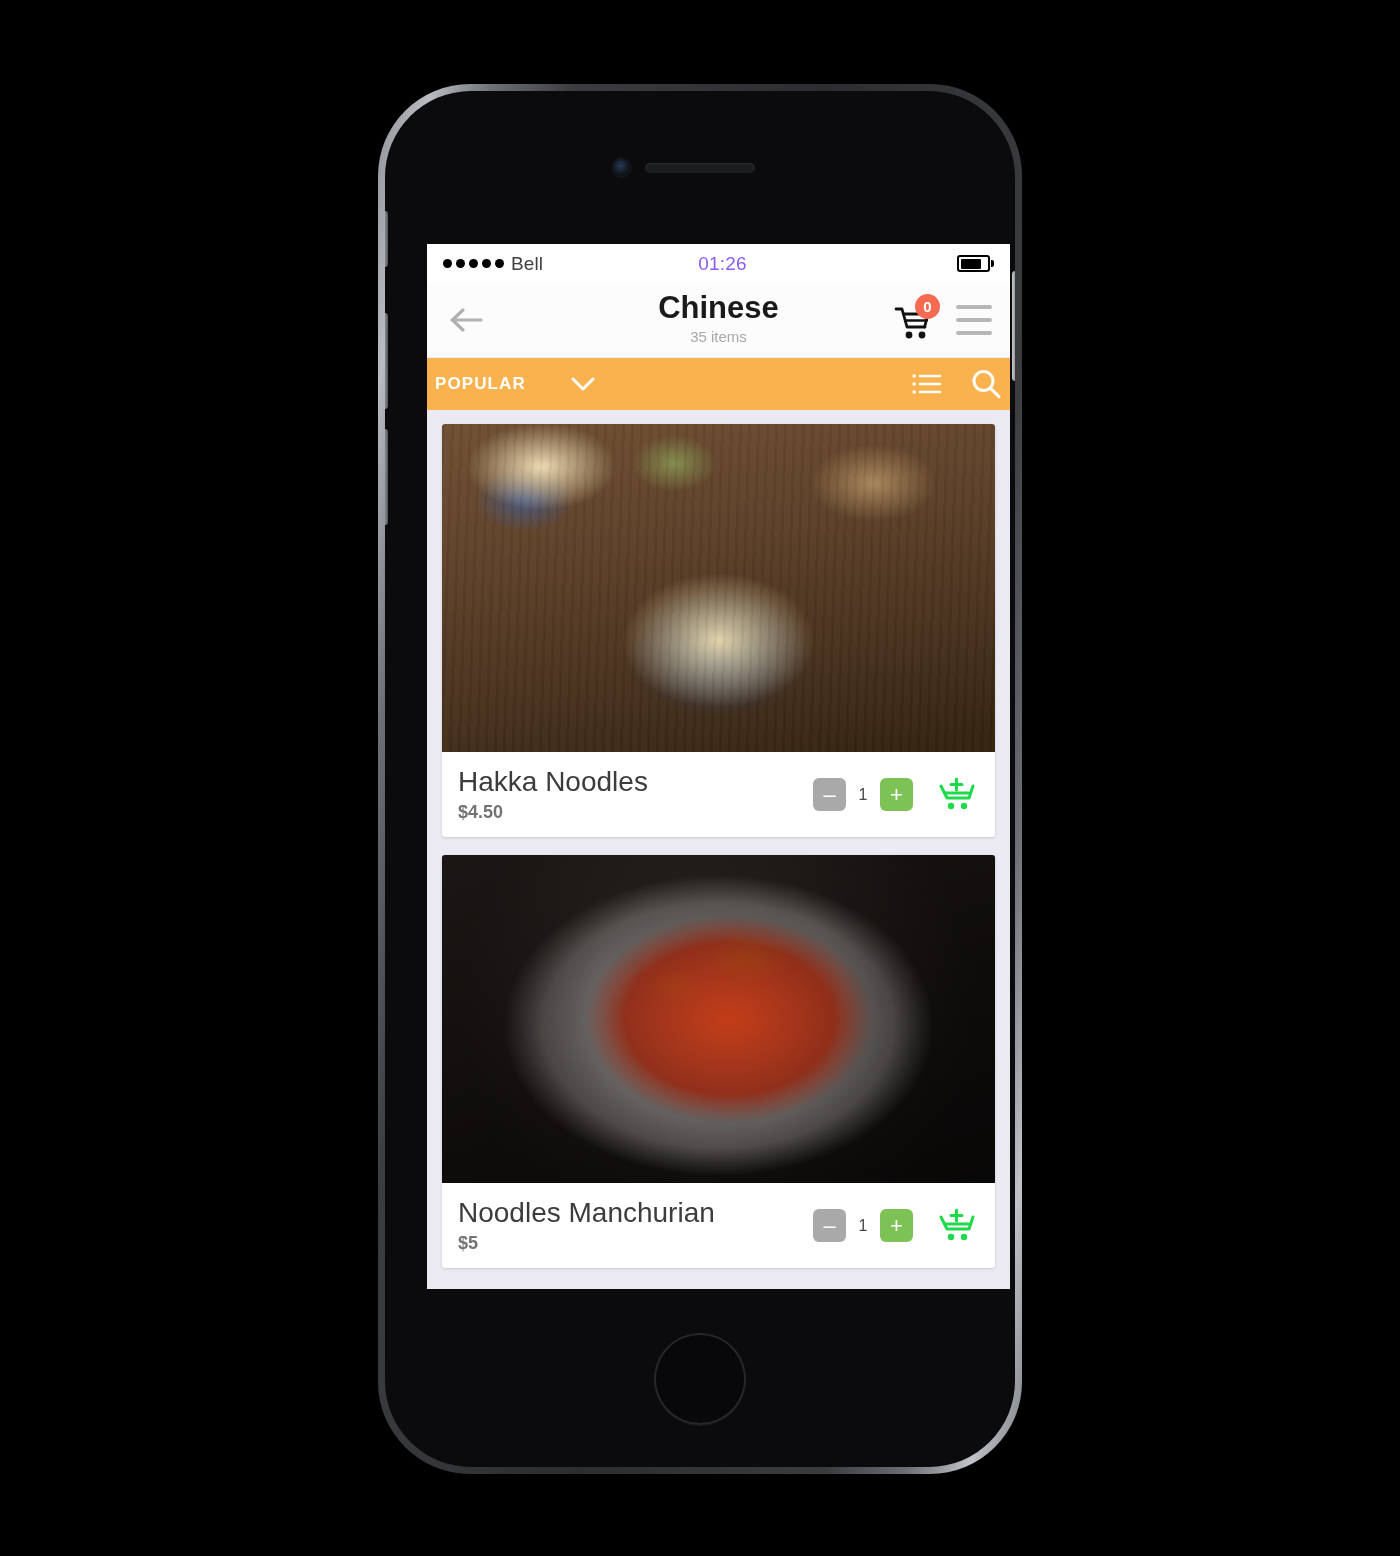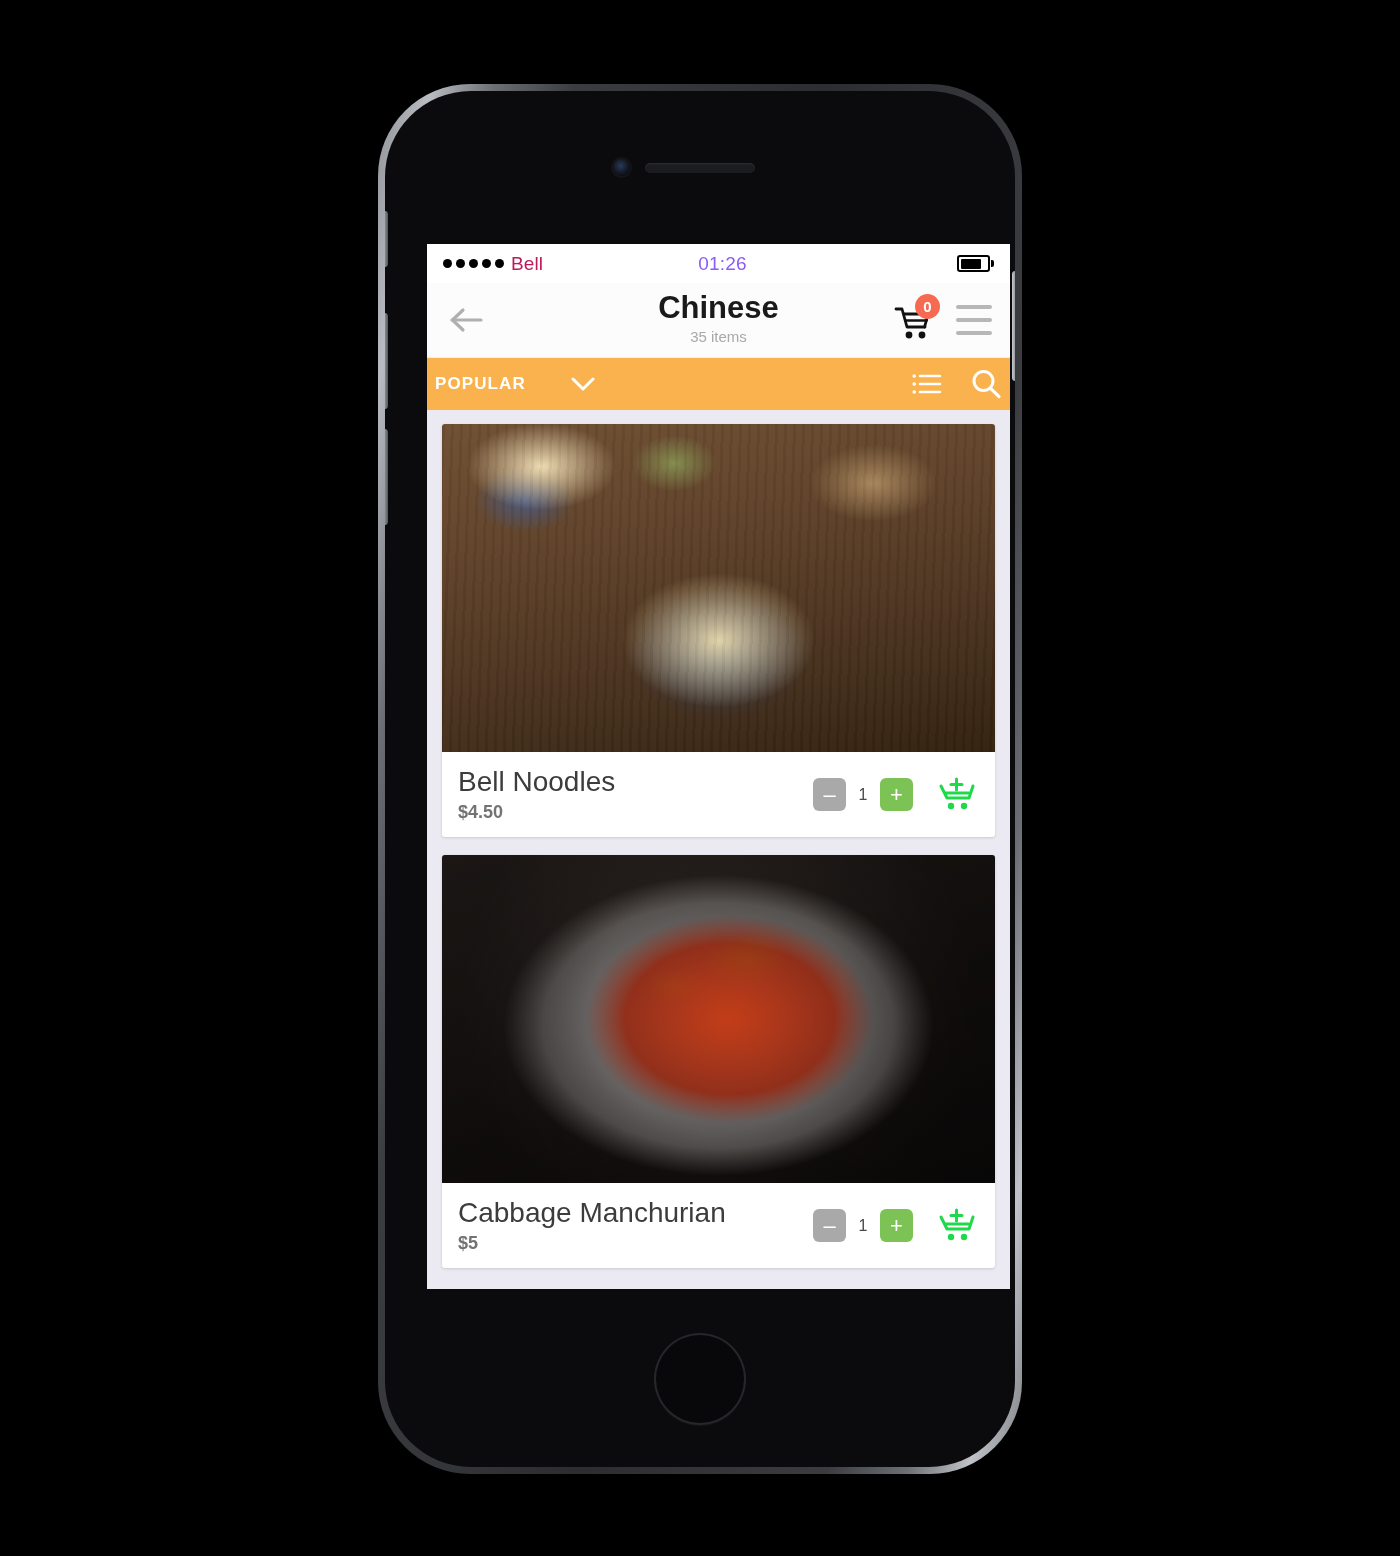--- a/index.html
+++ b/index.html
@@ -72,21 +72,21 @@
   #status-bar{
     height:39px;
     background:#fff;
     display:flex;align-items:center;
     position:relative;
     padding:0 16px;
   }
   #carrier{display:flex;align-items:center;gap:7px;}
   #signal-dots{display:flex;gap:4px;align-items:center;}
   #signal-dots i{width:9px;height:9px;border-radius:50%;background:#000;display:block;}
-  #carrier-name{font-size:19px;color:#be185d;letter-spacing:.1px;}
+  #carrier-name{font-size:19px;color:#404040;letter-spacing:.1px;}
   #status-time{
     position:absolute;left:0;right:0;text-align:center;
     font-size:19px;color:#8b5cf6;letter-spacing:.2px;
     pointer-events:none;
     margin-left:8px;
   }
   #battery{margin-left:auto;display:flex;align-items:center;}
   #battery-shell{
     width:33px;height:17px;border:2px solid #000;border-radius:3px;
     padding:1.5px;box-sizing:border-box;
@@ -280,21 +280,21 @@
       </div>
 
       <div id="content">
 
         <div class="card">
           <div class="card-photo photo-noodles">
             <div class="grain"></div>
           </div>
           <div class="card-info">
             <div class="card-text">
-              <div class="item-name">Bell Noodles</div>
+              <div class="item-name">Hakka Noodles</div>
               <div class="item-price">$4.50</div>
             </div>
             <div class="qty-group">
               <button class="qty-btn qty-minus">–</button>
               <span class="qty-value">1</span>
               <button class="qty-btn qty-plus">+</button>
             </div>
             <button class="add-cart-btn">
               <svg width="40" height="38" viewBox="0 0 40 38">
                 <path d="M19.5 3 V14" stroke="#1ed94a" stroke-width="3" stroke-linecap="round"></path>
@@ -307,21 +307,21 @@
             </button>
           </div>
         </div>
 
         <div class="card">
           <div class="card-photo photo-manchurian">
             <div class="grain"></div>
           </div>
           <div class="card-info">
             <div class="card-text">
-              <div class="item-name">Cabbage Manchurian</div>
+              <div class="item-name">Noodles Manchurian</div>
               <div class="item-price">$5</div>
             </div>
             <div class="qty-group">
               <button class="qty-btn qty-minus">–</button>
               <span class="qty-value">1</span>
               <button class="qty-btn qty-plus">+</button>
             </div>
             <button class="add-cart-btn">
               <svg width="40" height="38" viewBox="0 0 40 38">
                 <path d="M19.5 3 V14" stroke="#1ed94a" stroke-width="3" stroke-linecap="round"></path>

